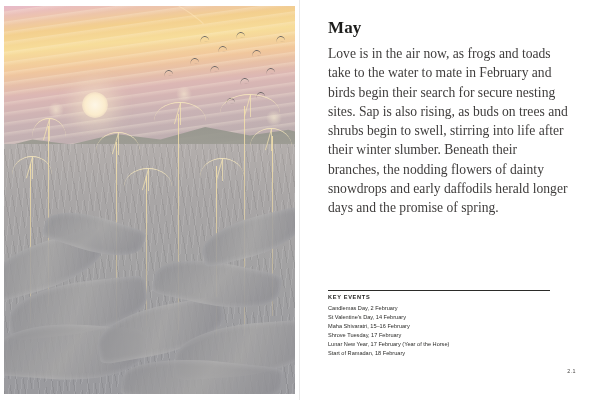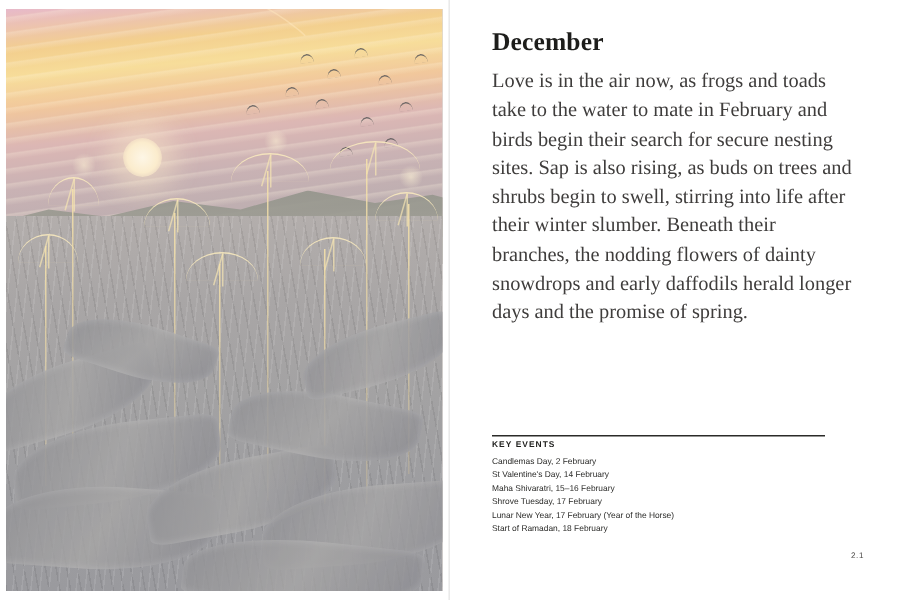--- a/index.html
+++ b/index.html
@@ -310,21 +310,21 @@
         <div class="leaf" style="left:40px; top:210px; width:100px; height:36px; transform:rotate(18deg);"></div>
         <div class="leaf" style="left:196px; top:212px; width:104px; height:38px; transform:rotate(-14deg);"></div>
         <div class="leaf" style="left:118px; top:354px; width:160px; height:44px; transform:rotate(6deg);"></div>
       </div>
     </div>
   </div>
 
   <div class="gutter"></div>
 
   <div class="page-right">
-    <h1 class="month-title">December</h1>
+    <h1 class="month-title">May</h1>
 
     <p class="body-copy">Love is in the air now, as frogs and toads take to the water to mate in February and birds begin their search for secure nesting sites. Sap is also rising, as buds on trees and shrubs begin to swell, stirring into life after their winter slumber. Beneath their branches, the nodding flowers of dainty snowdrops and early daffodils herald longer days and the promise of spring.</p>
 
     <div class="key-events">
       <div class="ke-rule"></div>
       <div class="ke-title">KEY EVENTS</div>
       <ul class="ke-list">
         <li>Candlemas Day, 2 February</li>
         <li>St Valentine's Day, 14 February</li>
         <li>Maha Shivaratri, 15–16 February</li>

